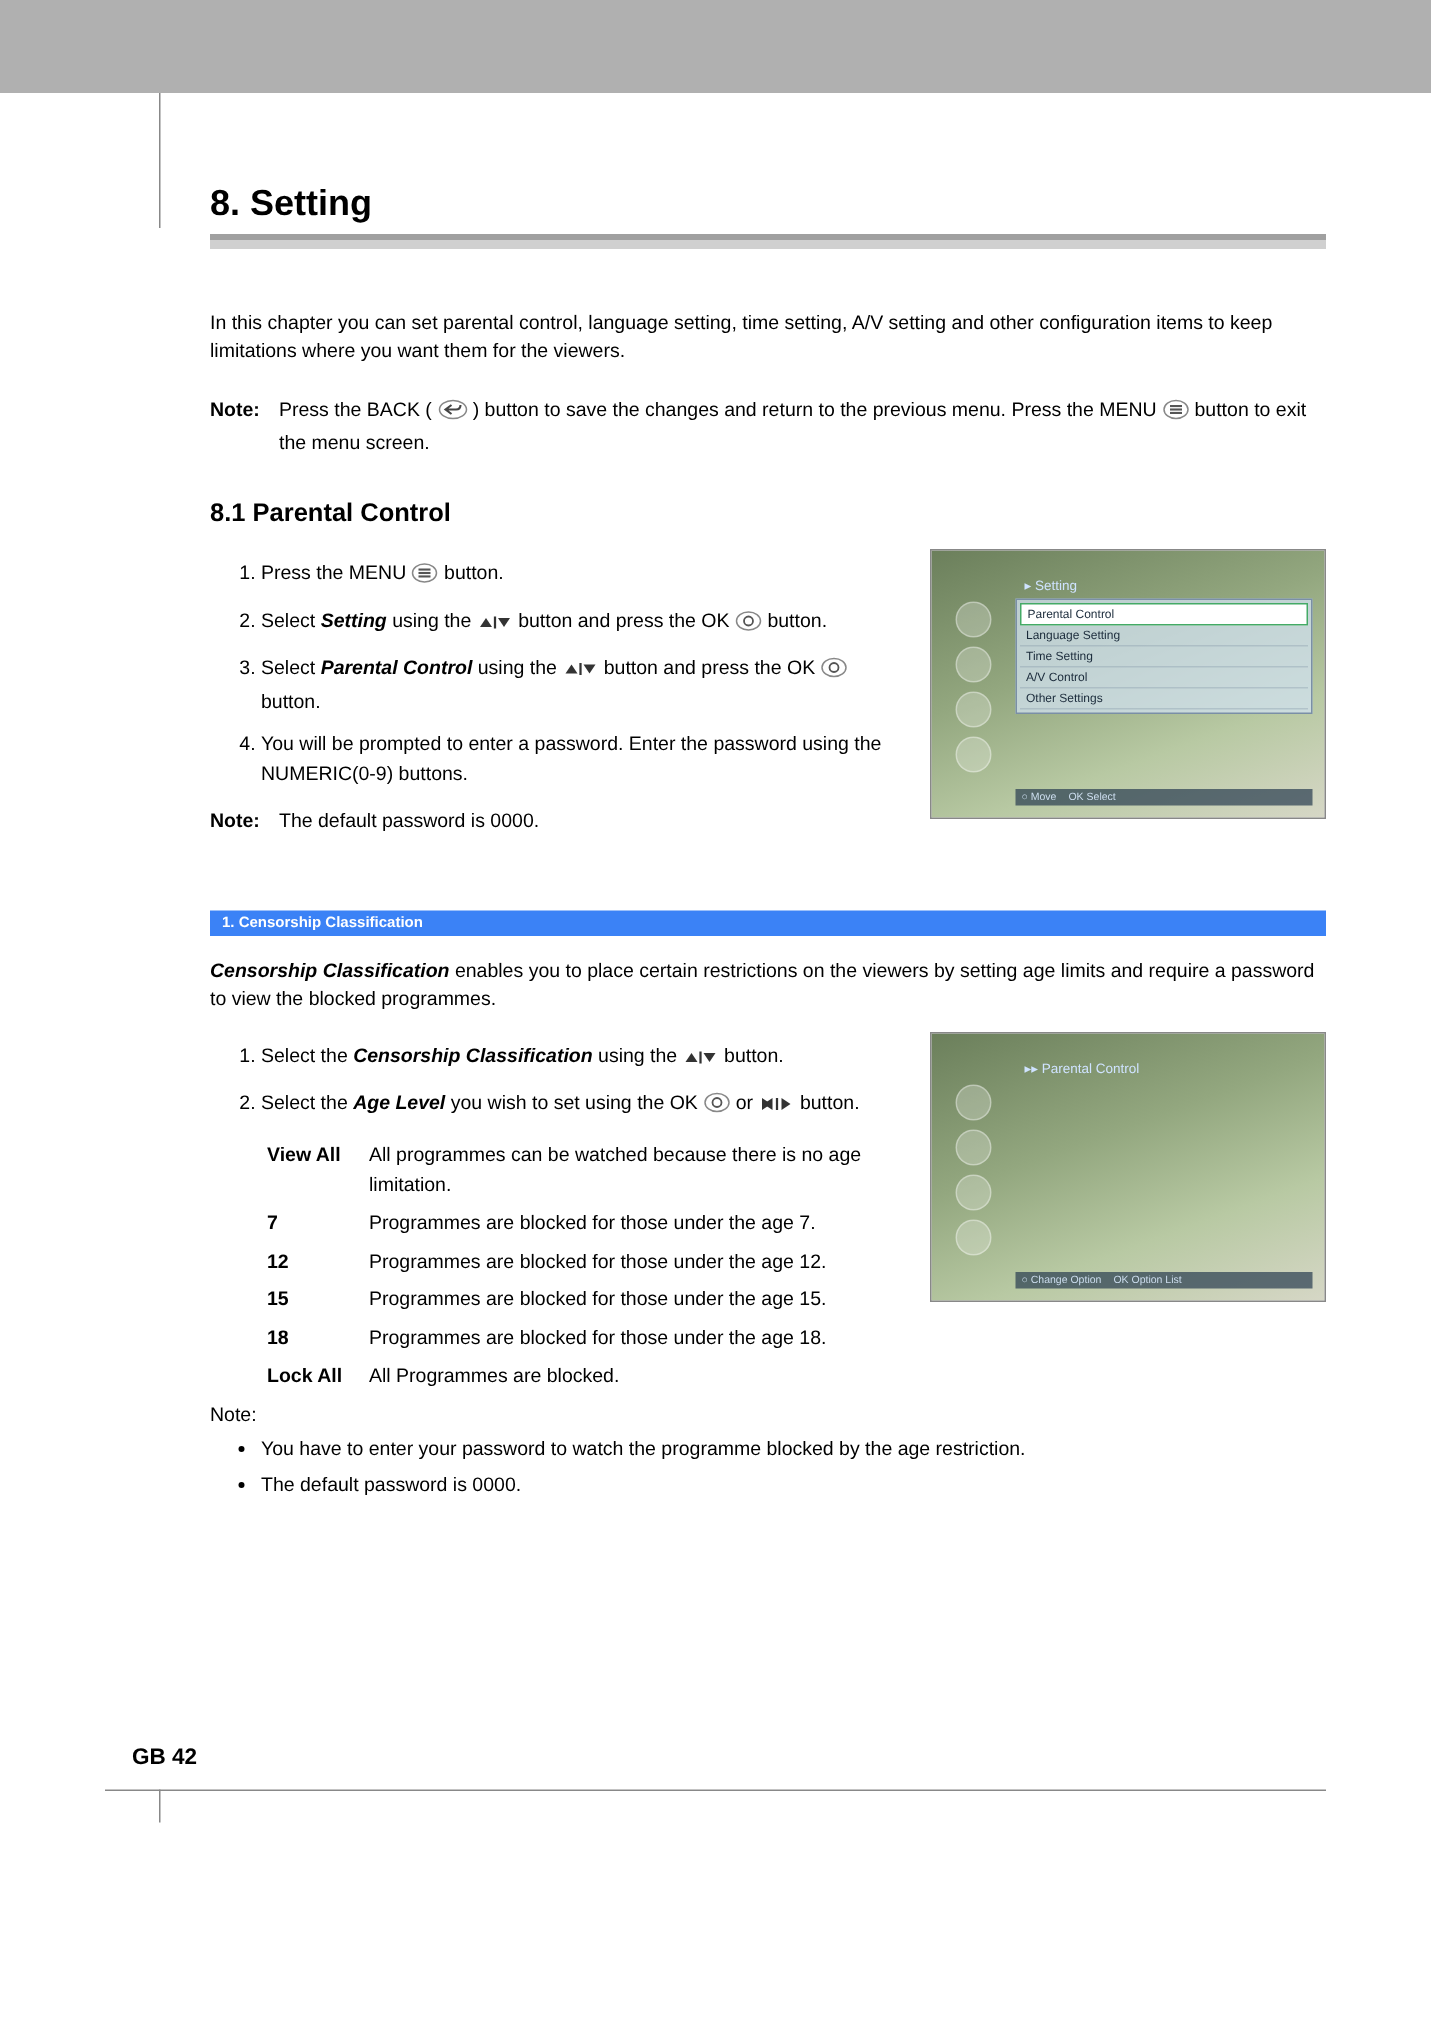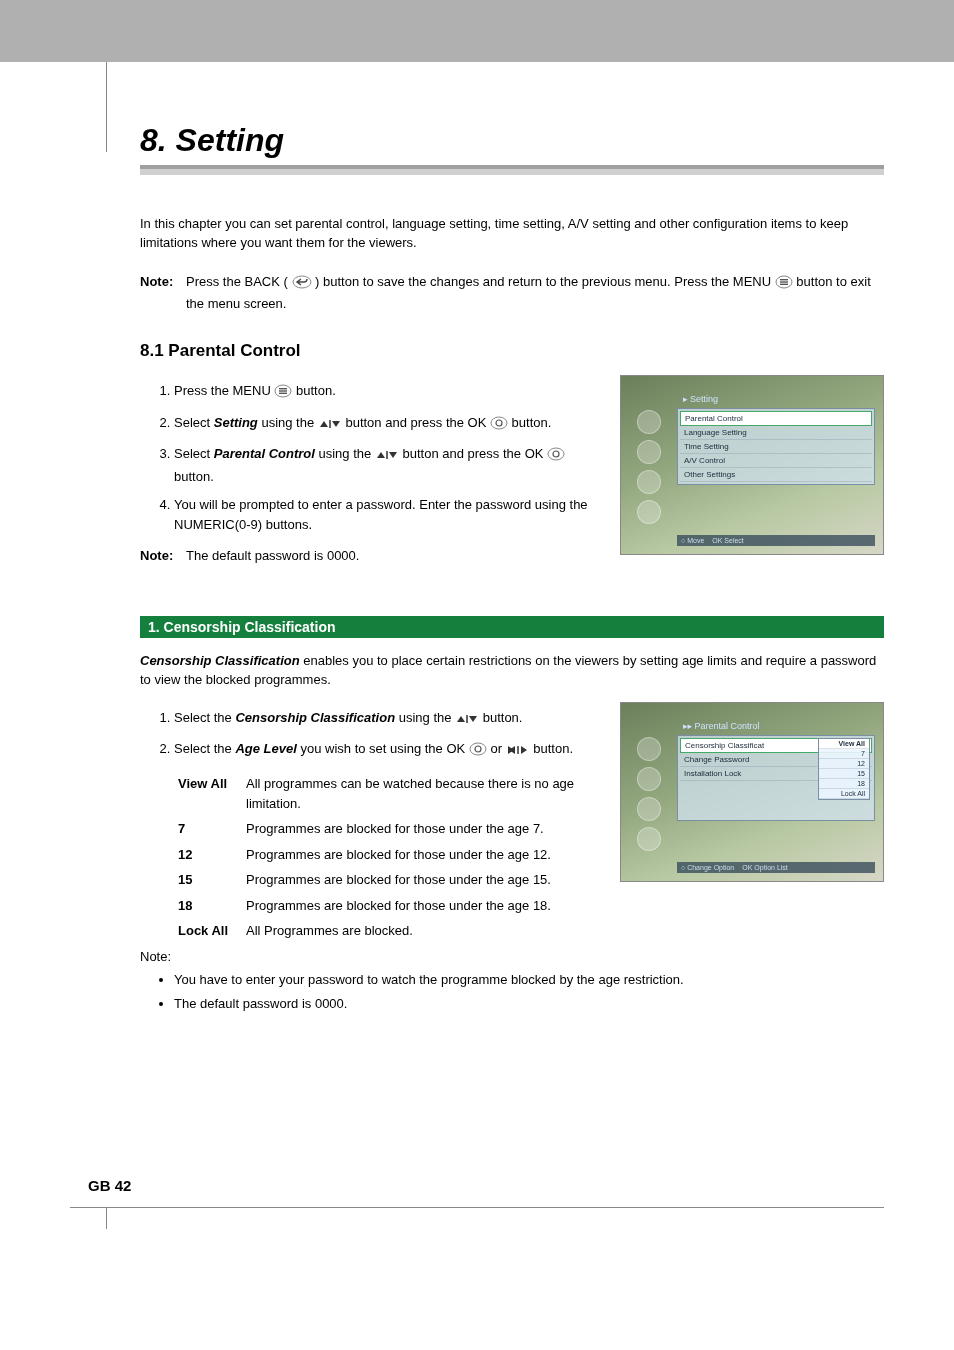--- a/index.html
+++ b/index.html
@@ -22,23 +22,22 @@
     top: 62px;
     width: 1px;
     height: 90px;
     background: #888;
   }
   .content {
     padding: 60px 70px 40px 140px;
     position: relative;
   }
   .chapter-title {
-    font-size: 32px;
+    font-size: 24px;
     font-weight: bold;
-    font-style: italic;
     margin: 0 0 6px 0;
   }
   .title-underline {
     height: 10px;
     background: linear-gradient(to bottom, #a0a0a0 0%, #a0a0a0 40%, #d0d0d0 40%, #d0d0d0 100%);
     margin-bottom: 40px;
   }
   .intro {
     font-size: 13px;
     line-height: 1.45;
@@ -85,24 +84,24 @@
   .bolditalic { font-weight: bold; font-style: italic; }
   .icon {
     display: inline-block;
     vertical-align: -3px;
   }
   .icon.menu-btn svg, .icon.ok-btn svg { width: 18px; height: 14px; }
   .icon.back-btn svg { width: 20px; height: 14px; }
   .icon.updown svg { width: 24px; height: 12px; }
   .icon.leftright svg { width: 24px; height: 12px; }
   .sub-bar {
-    background: #15803d;
+    background: #3b82f6;
     color: #fff;
     font-weight: bold;
-    font-size: 14px;
+    font-size: 10px;
     padding: 3px 8px;
     margin: 22px 0 14px 0;
   }
   .age-table {
     font-size: 13px;
     line-height: 1.5;
     margin-left: 38px;
   }
   .age-table .row { display: flex; margin-bottom: 6px; }
   .age-table .k { font-weight: bold; width: 68px; flex: 0 0 68px; }
@@ -371,36 +370,20 @@
     </div>
     <div class="right-col">
       <div class="tv">
         <div class="hdr">▸▸ Parental Control</div>
         <div class="sidebar">
           <div class="sb"></div>
           <div class="sb"></div>
           <div class="sb"></div>
           <div class="sb"></div>
         </div>
-        <div class="panel" style="height:80px;">
-          <div class="row sel">
-              <span>Censorship Classificat</span>
-              <span>✓</span>
-            </div>
-          <div class="row">Change Password</div>
-          <div class="row">Installation Lock</div>
-          <div class="opt-col">
-            <div class="sel">View All</div>
-            <div>7</div>
-            <div>12</div>
-            <div>15</div>
-            <div>18</div>
-            <div>Lock All</div>
-          </div>
-        </div>
         <div class="foot">
           <span>○ Change Option</span>
           <span>OK Option List</span>
         </div>
       </div>
     </div>
   </div>
 
   <div class="note-list">
     <span class="bold">Note:</span>

